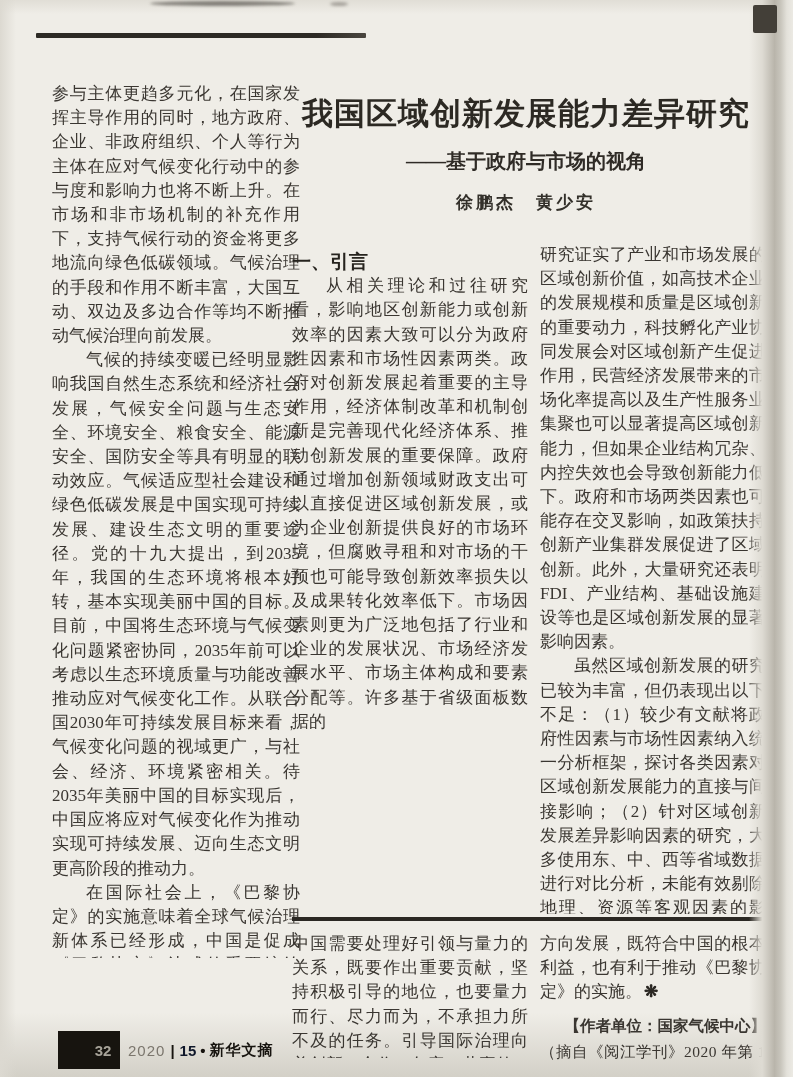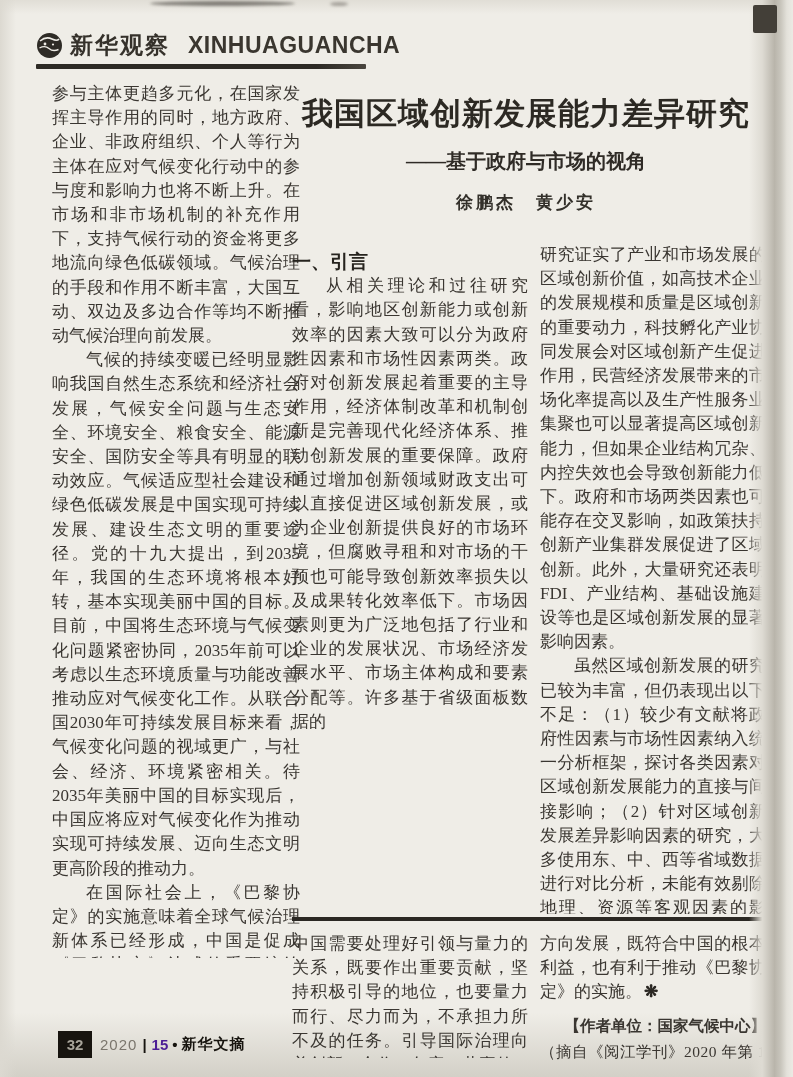--- a/index.html
+++ b/index.html
@@ -94,48 +94,36 @@
   .attrib .unit{font-weight:600;}
   .attrib .src{letter-spacing:.5px;}
 
   
   .footer{
     position:absolute;left:58px;top:1031px;display:flex;align-items:center;
     font-family:"Liberation Sans","DejaVu Sans",sans-serif;font-size:15px;
   }
   .pageno{
     background:#17140f;color:#a8a49a;font-weight:700;
-    width:34px;height:27px;display:flex;align-items:center;justify-content:center;
+    width:34px;height:38px;display:flex;align-items:center;justify-content:center;padding-left:28px;
   }
   .f-year{color:#7b766d;margin-left:8px;letter-spacing:1px;}
   .f-div{color:#17140f;font-weight:700;margin:0 5px;}
-  .f-issue{color:#4c1d95;font-weight:800;}
+  .f-issue{color:#0f172a;font-weight:800;}
   .f-dot{color:#17140f;font-weight:800;margin:0 4px;}
   .f-mag{color:#17140f;font-weight:800;letter-spacing:1px;}
 </style>
 </head>
 <body>
 
 <div id="stage">
 
   <div class="paper-shade"></div>
 
   <div class="masthead">
-    <div class="masthead-row">
-      <svg class="globe" viewBox="0 0 27 27">
-        <circle cx="13.5" cy="13.5" r="12.5" fill="#2e2b26"></circle>
-        <path d="M4 9 Q10 4 16 7 Q21 9.5 23 7" stroke="#efede7" stroke-width="1.6" fill="none"></path>
-        <path d="M3.5 16 Q9 13 13 16.5 Q17 20 22.5 17.5" stroke="#efede7" stroke-width="1.4" fill="none"></path>
-        <circle cx="9" cy="12" r="1.4" fill="#efede7"></circle>
-        <circle cx="17" cy="12.5" r="1.1" fill="#efede7"></circle>
-      </svg>
-      <span class="brand-cn">新华观察</span>
-      <span class="brand-sep"></span>
-      <span class="brand-en">XINHUAGUANCHA</span>
-    </div>
     <div class="masthead-rule"></div>
   </div>
 
   <div class="col" id="col-left">
     <p>参与主体更趋多元化，在国家发挥主导作用的同时，地方政府、企业、非政府组织、个人等行为主体在应对气候变化行动中的参与度和影响力也将不断上升。在市场和非市场机制的补充作用下，支持气候行动的资金将更多地流向绿色低碳领域。气候治理的手段和作用不断丰富，大国互动、双边及多边合作等均不断推动气候治理向前发展。</p>
     <p class="indent">气候的持续变暖已经明显影响我国自然生态系统和经济社会发展，气候安全问题与生态安全、环境安全、粮食安全、能源安全、国防安全等具有明显的联动效应。气候适应型社会建设和绿色低碳发展是中国实现可持续发展、建设生态文明的重要途径。党的十九大提出，到2035年，我国的生态环境将根本好转，基本实现美丽中国的目标。目前，中国将生态环境与气候变化问题紧密协同，2035年前可以考虑以生态环境质量与功能改善推动应对气候变化工作。从联合国2030年可持续发展目标来看，气候变化问题的视域更广，与社会、经济、环境紧密相关。待2035年美丽中国的目标实现后，中国应将应对气候变化作为推动实现可持续发展、迈向生态文明更高阶段的推动力。</p>
     <p class="indent">在国际社会上，《巴黎协定》的实施意味着全球气候治理新体系已经形成，中国是促成《巴黎协定》达成的重要缔约方，全球气候治理是中国展现负责任大国形象的重要途径之一。当前，中国是全球第二大经济体，又是世界上最大的发展中国家，中国应坚持发展中国家的定位，保持战略定力，摒弃零和博弈，团结广大发展中国家，特别是新兴发展中大国，积极参与全球治理，扩大发展中国家的话语权，构建合作共赢、公平合理的全球气候变化治理制度，确保国际规则的有效实施。中国正在大力推动亚洲投资银行、“一带一路”倡议等重大举措的实施，这些都将大大增强中国的国际话语权，拓展发展空间。国际事务难以由一个国家来领导或主导，</p>
   </div>
 
   <div class="title-block">

